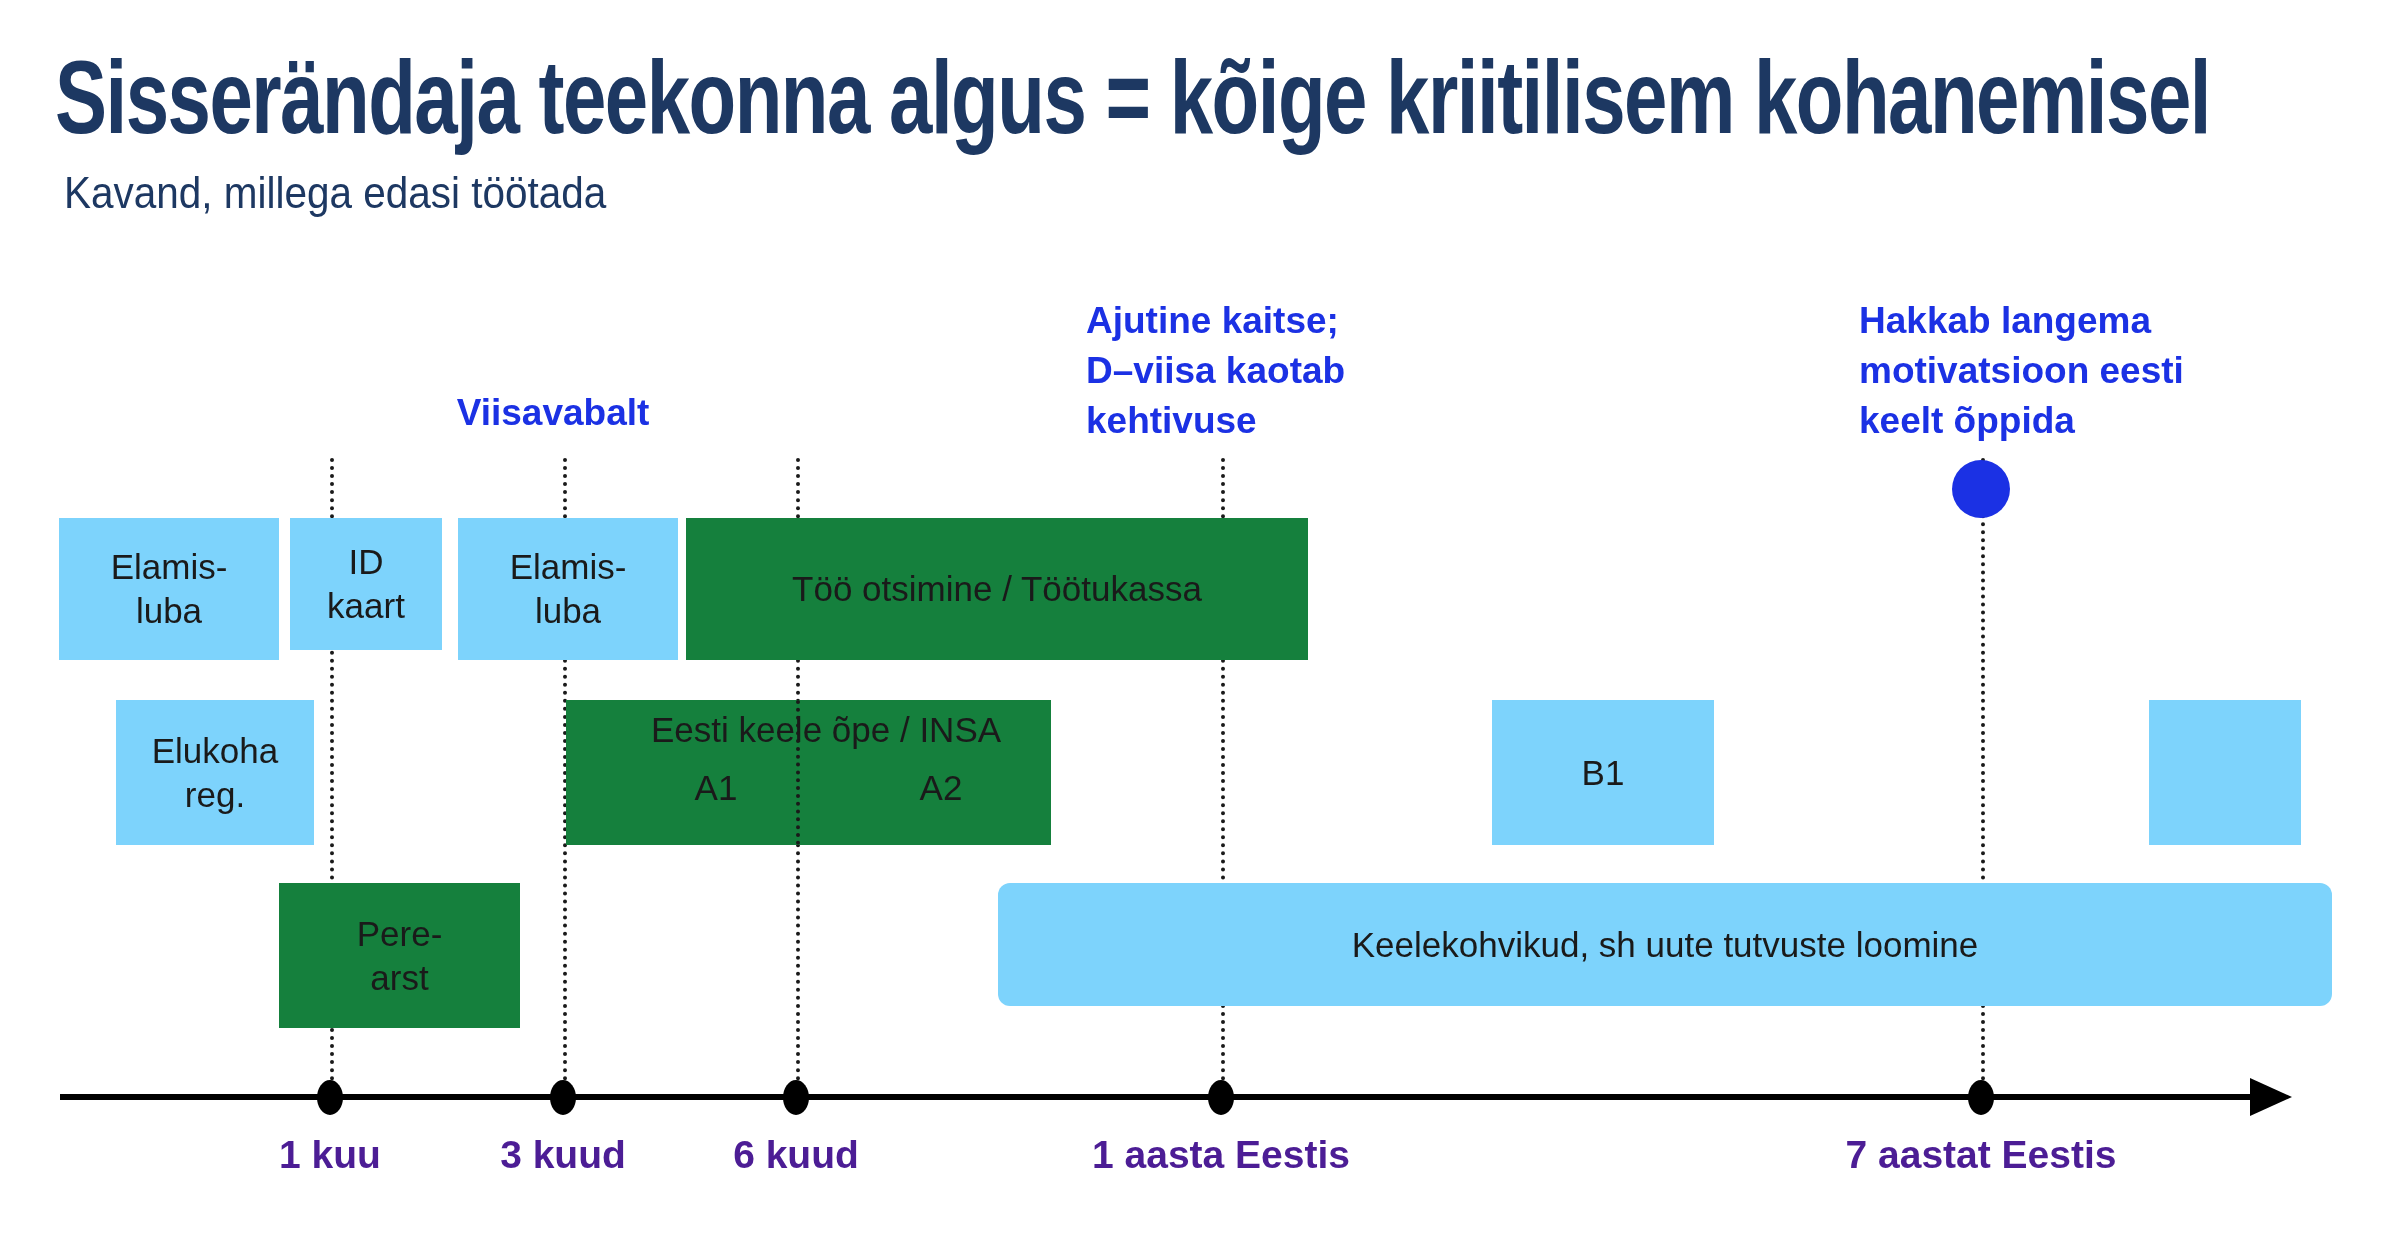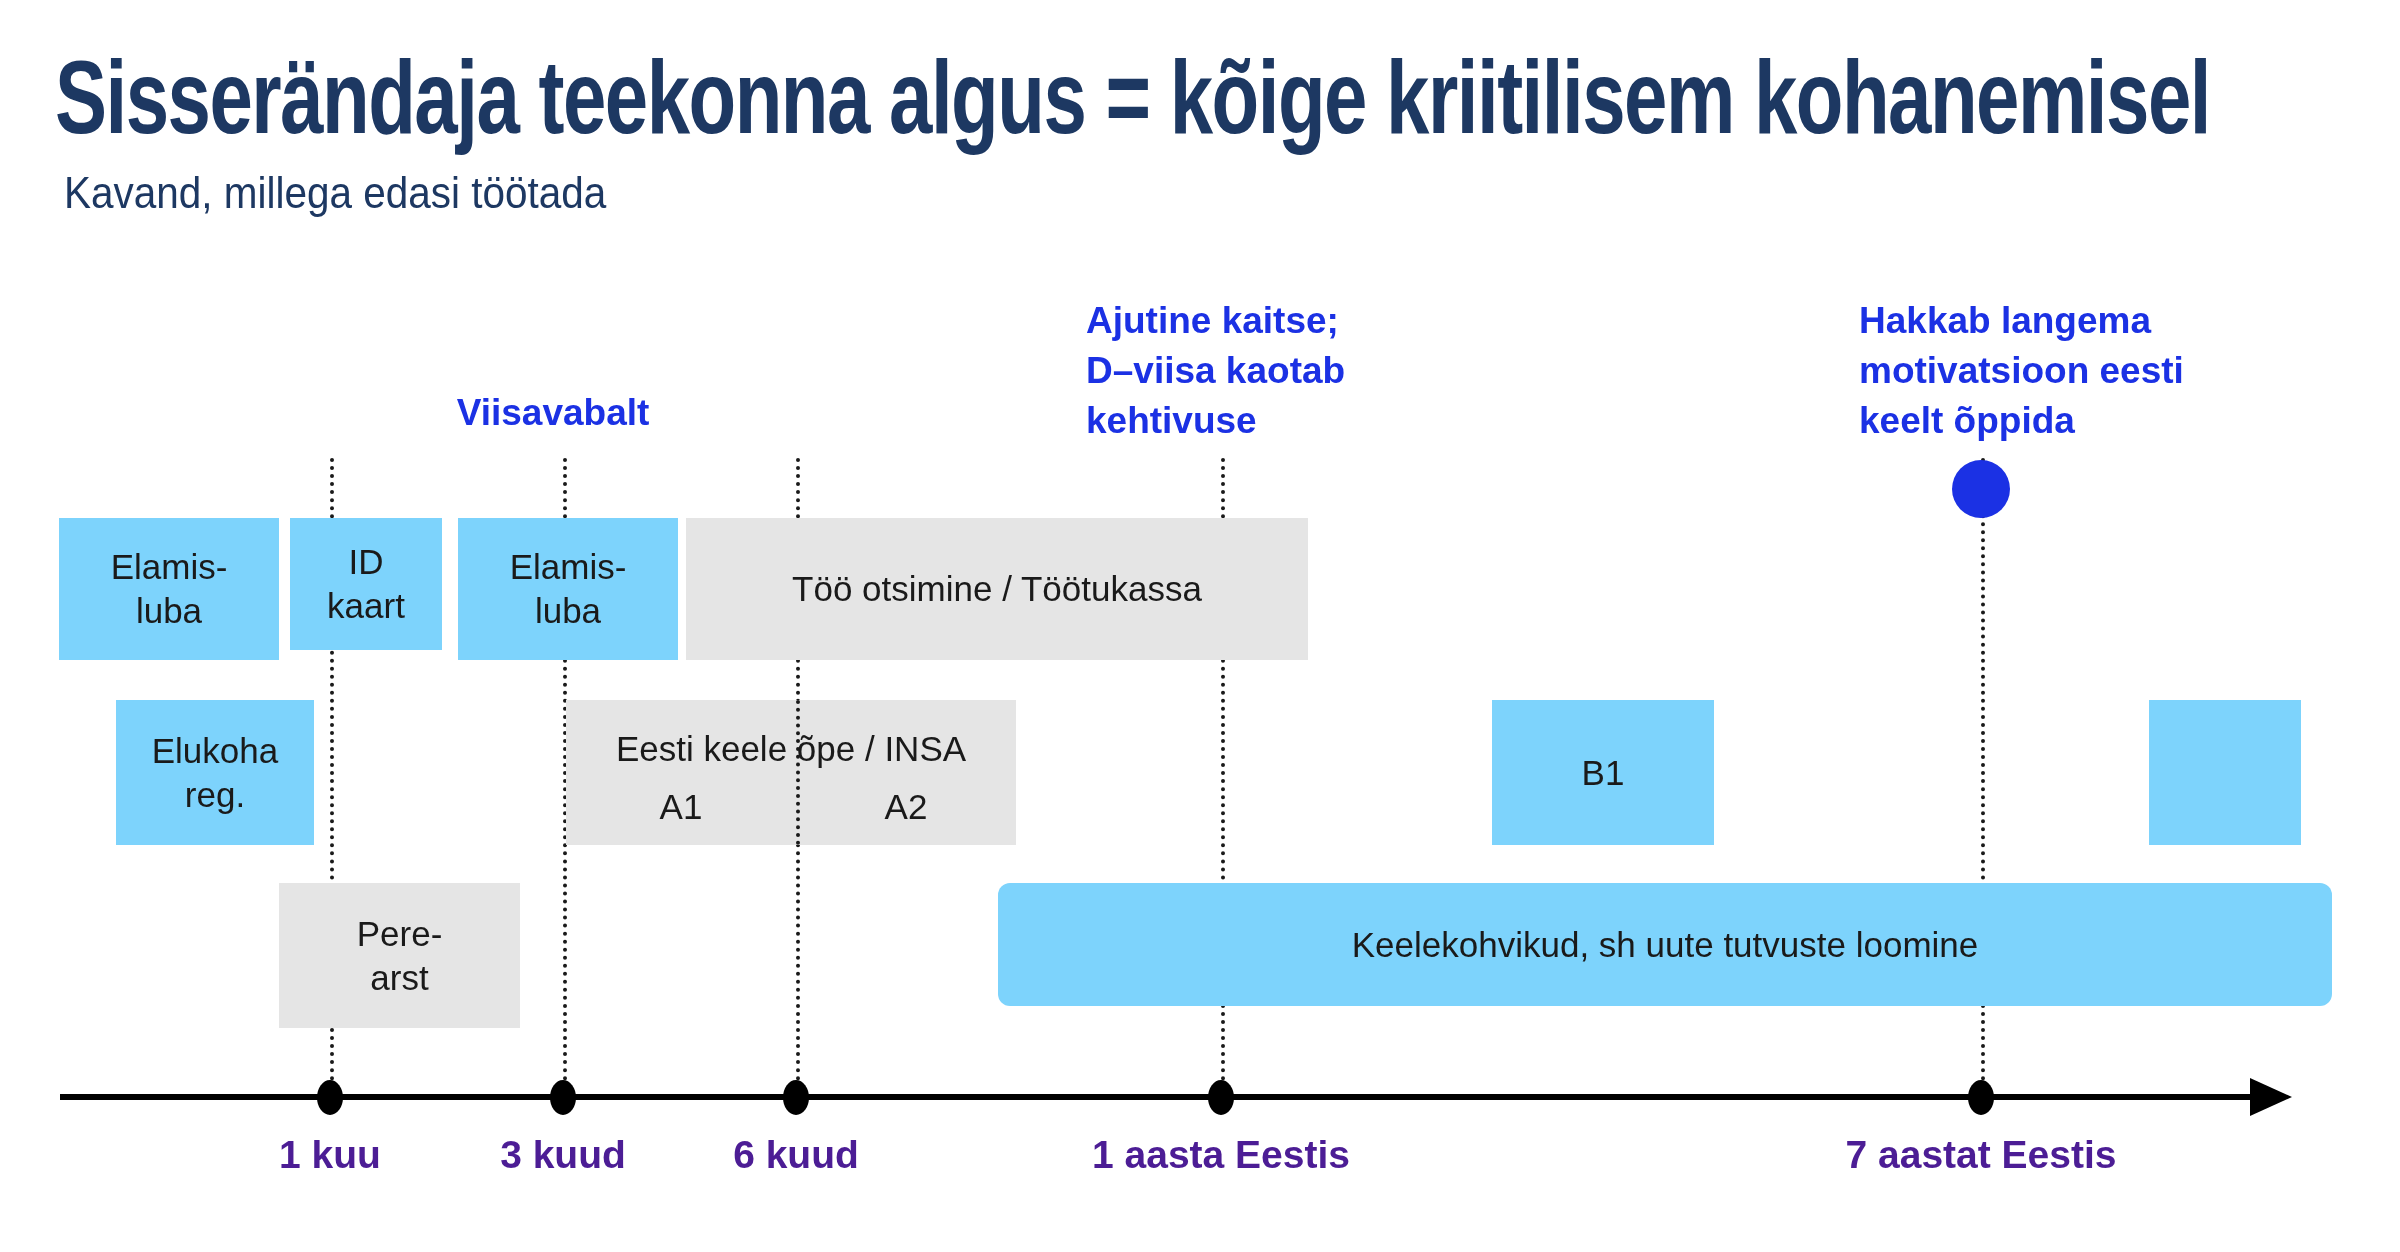--- a/index.html
+++ b/index.html
@@ -36,22 +36,22 @@
     position:absolute;width:0;top:700px;height:145px;
     border-left:4px dotted #1a1a1a;
     z-index:3;
   }
   .box{
     position:absolute;display:flex;align-items:center;justify-content:center;
     text-align:center;color:#1a1a1a;font-size:35px;line-height:44px;
     white-space:pre-line;z-index:2;
   }
   .blue-box{background:#7dd3fc;}
-  .tan-box{background:#e5e5e5;}
-  .eesti-box{flex-direction:column;justify-content:flex-end;}
+  .tan-box{background:#15803d;}
+  .eesti-box{flex-direction:column;justify-content:flex-start;padding-left:35px;}
   .eesti-title{margin-top:8px;}
   .eesti-levels{position:relative;width:100%;height:60px;margin-top:14px;}
   .eesti-level{position:absolute;top:0;transform:translateX(-50%);}
   .big-dot{
     position:absolute;left:1952px;top:460px;width:58px;height:58px;
     border-radius:50%;background:#1b31e4;z-index:2;
   }
   .axis-line{
     position:absolute;left:60px;top:1094px;width:2196px;height:6px;
     background:#000000;z-index:2;

